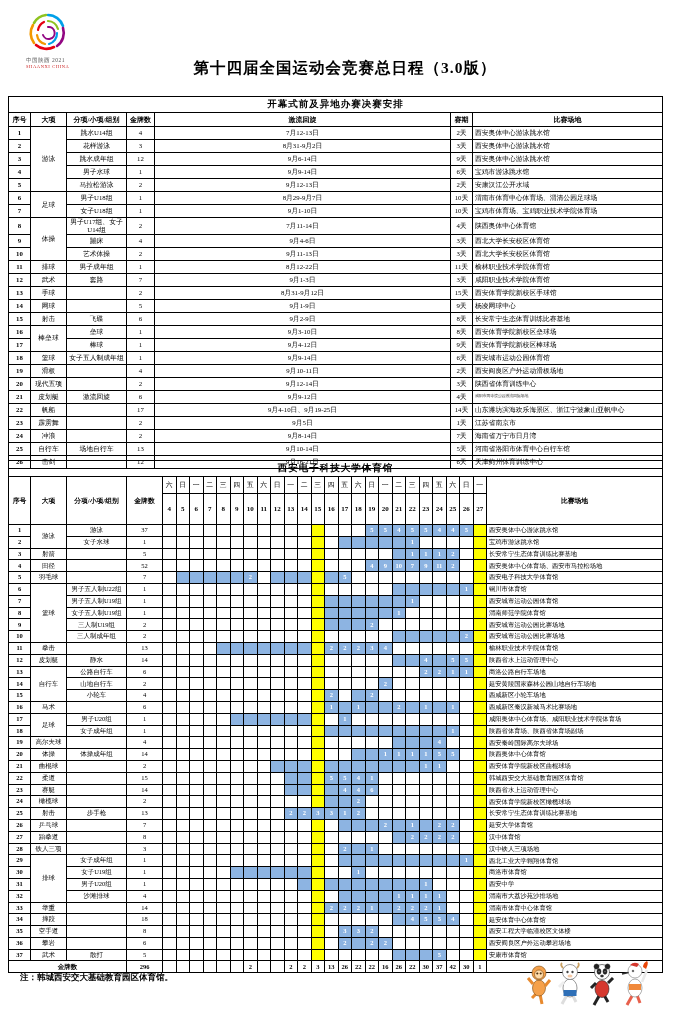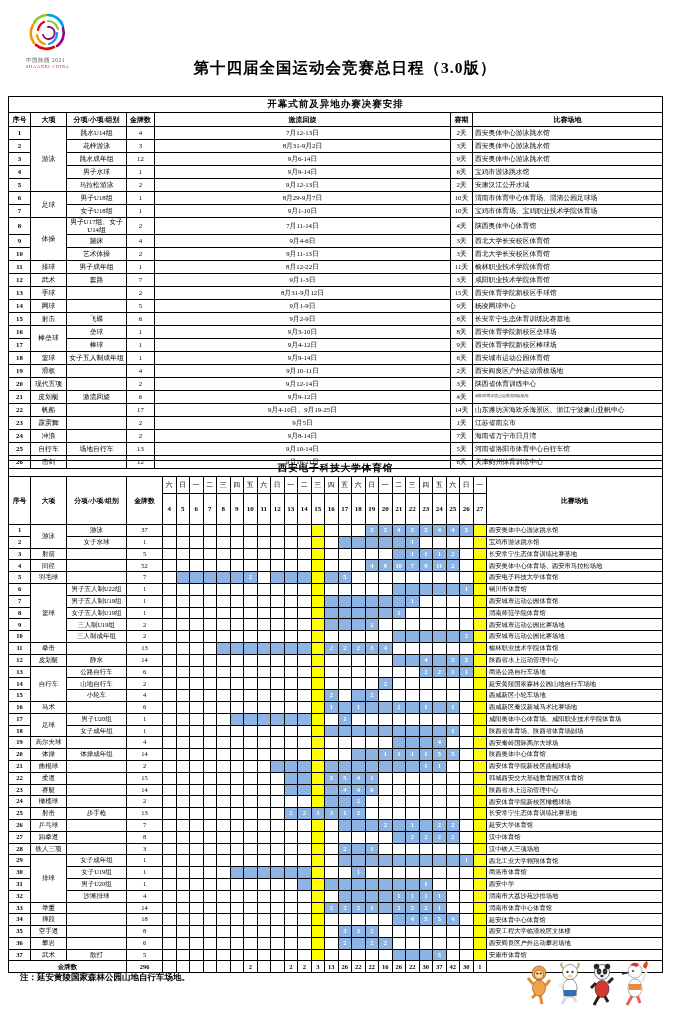--- a/index.html
+++ b/index.html
@@ -1574,21 +1574,21 @@
           <td class="t">30</td>
           <td class="t">37</td>
           <td class="t">42</td>
           <td class="t">30</td>
           <td class="t">1</td>
           <td class="venue"></td>
         </tr>
       </tbody>
   </table>
 
-  <div class="note">注：延安黄陵国家森林公园山地自行车场地。</div>
+  <div class="note">注：韩城西安交大基础教育园区体育馆。</div>
 
   <div class="mascots">
     <svg width="126" height="50" viewBox="0 0 126 50">
       <g stroke="#7a4a12" stroke-width="0.6">
         <line x1="6" y1="38" x2="12" y2="32" stroke="#e88a2e" stroke-width="3"></line>
         <line x1="16" y1="44" x2="14" y2="34" stroke="#e88a2e" stroke-width="3"></line>
         <ellipse cx="13" cy="28" rx="6.5" ry="8" fill="#f5a14b"></ellipse>
         <line x1="7" y1="24" x2="2" y2="18" stroke="#e88a2e" stroke-width="3"></line>
         <line x1="19" y1="26" x2="24" y2="20" stroke="#e88a2e" stroke-width="3"></line>
         <circle cx="13" cy="13" r="7" fill="#f5a14b"></circle>

